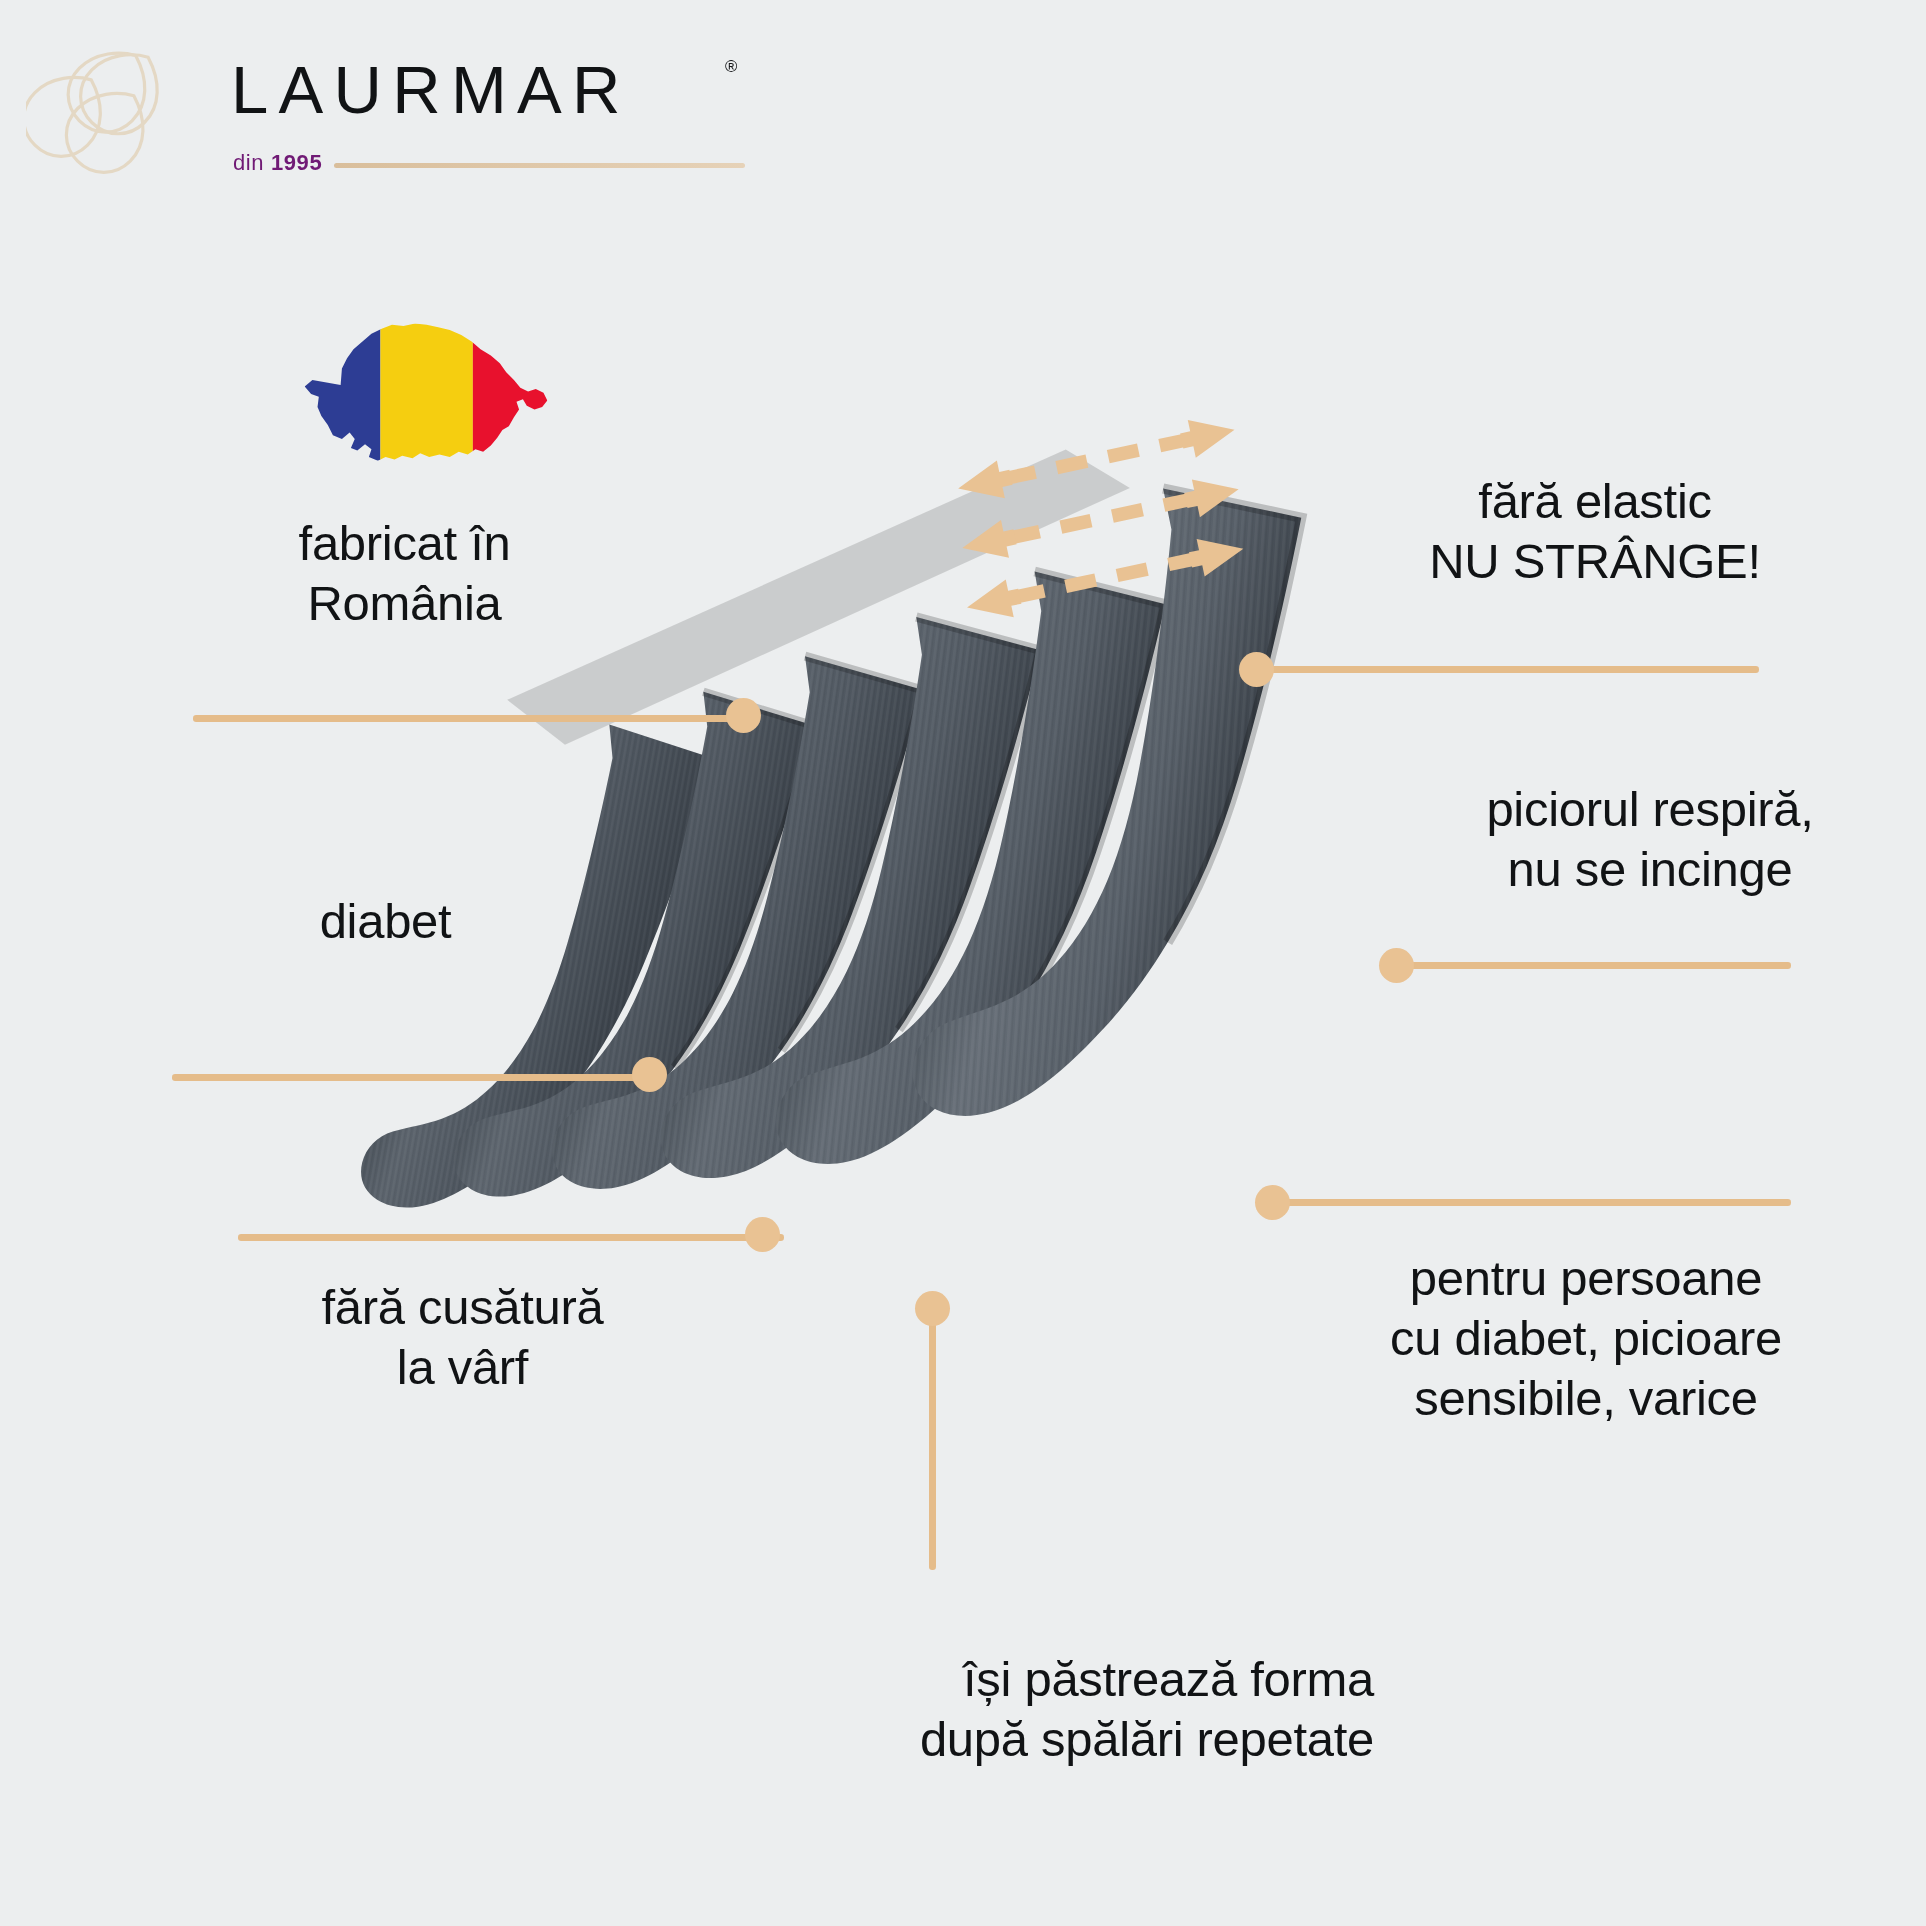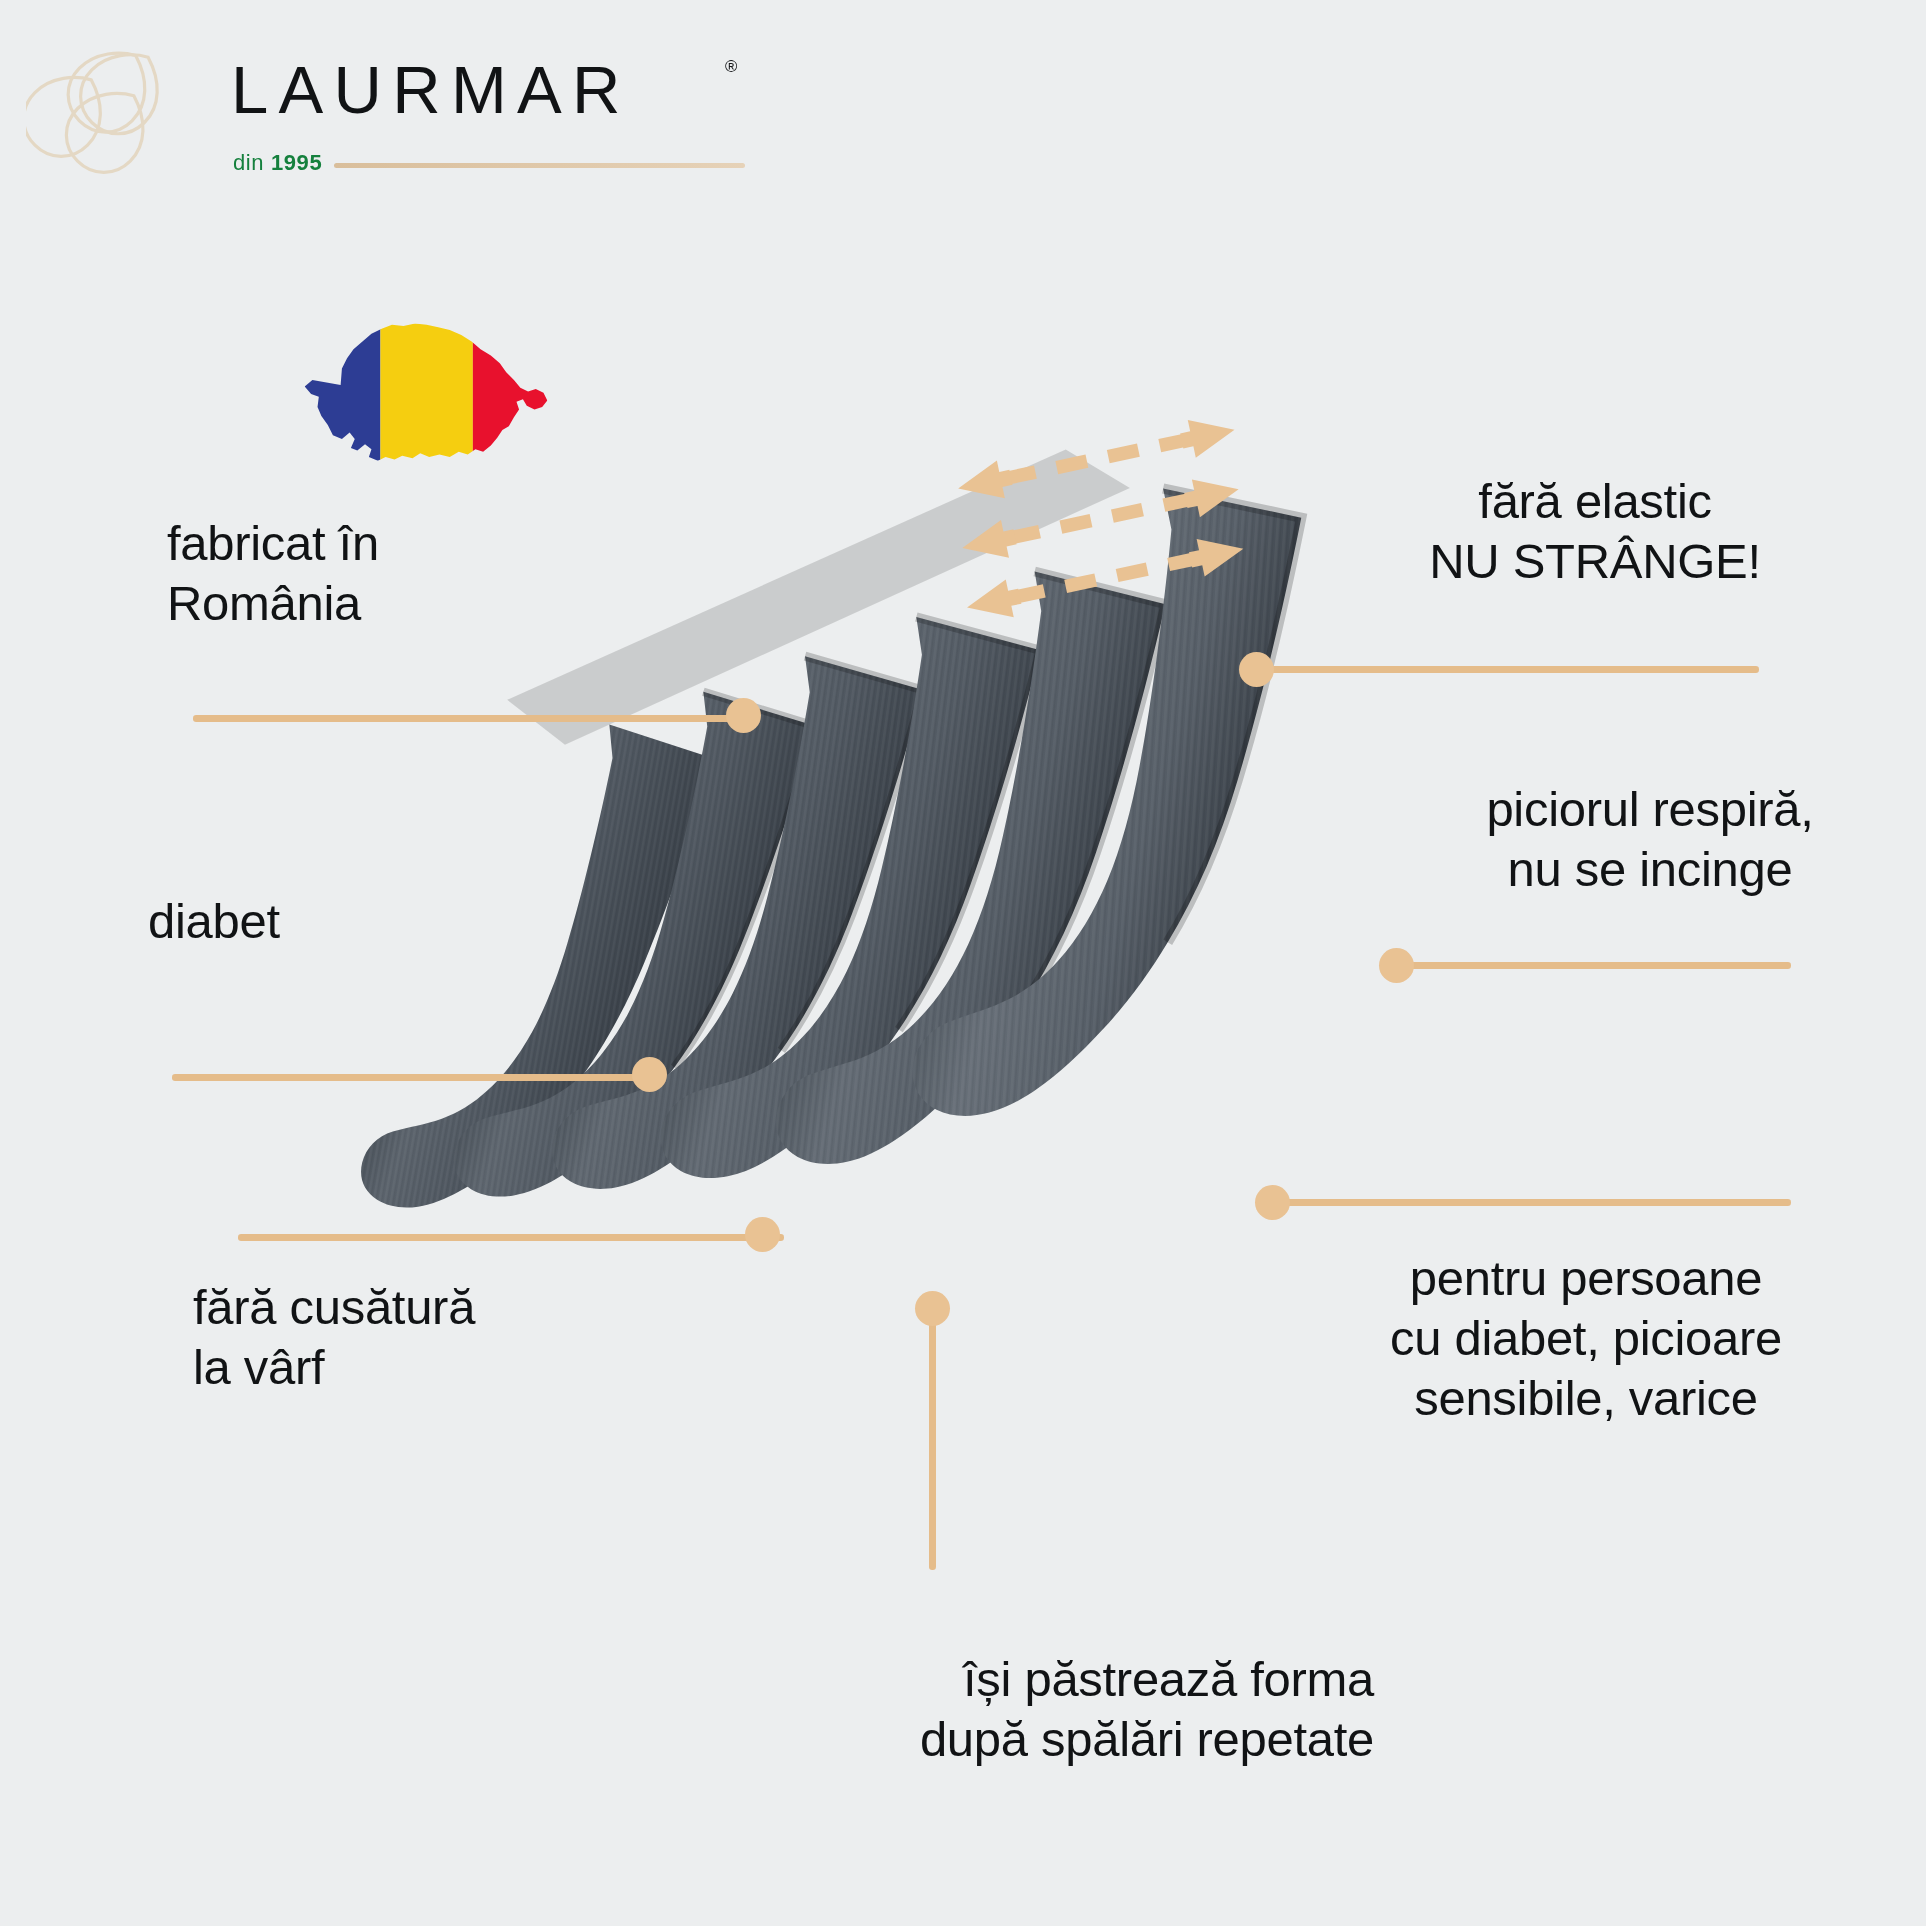--- a/index.html
+++ b/index.html
@@ -19,21 +19,21 @@
     position:absolute; left:205px; top:29.5px;
     font-size:67px; font-weight:400; letter-spacing:10.3px;
     color:#111315; white-space:nowrap; line-height:1;
   }
   .logo-reg {
     position:absolute; left:699px; top:33px;
     font-size:16.7px; color:#111315; line-height:1;
   }
   .logo-since {
     position:absolute; left:207px; top:126px;
-    font-size:22px; font-weight:700; color:#15803d; letter-spacing:0.6px;
+    font-size:22px; font-weight:700; color:#701a75; letter-spacing:0.6px;
     white-space:nowrap; line-height:1;
   }
   .logo-since .din { font-weight:400; }
   .logo-rule {
     position:absolute; left:308px; top:137px; width:411px; height:4.5px;
     background:linear-gradient(90deg,#D9BE9B,#E6D2B8);
     border-radius:2.6px;
   }
 
   
@@ -52,21 +52,21 @@
   }
 
   
   .callout {
     position:absolute; color:#111315;
     font-size:49px; line-height:1.22; font-weight:400;
     letter-spacing:-0.3px; white-space:nowrap;
   }
   .callout.strong { font-weight:400; }
   .callout .ln { display:block; }
-  .c-left  { }
+  .c-left  { text-align:center; }
   .c-right { text-align:center; }
   .c-center{ text-align:right; }
 
   .lbl-romania  { left:167px;  top:514px;  width:475px; }
   .lbl-bumbac   { left:148px;  top:892px; width:475px; }
   .lbl-cusatura { left:193px;  top:1278px; width:539px; }
   .lbl-forma    { left:552px;  top:1650px; width:822px; }
   .lbl-elastic  { left:1319px; top:472px;  width:552px; }
   .lbl-respira  { left:1393px; top:780px; width:514px; }
   .lbl-diabet   { left:1278px; top:1249px; width:616px; }

